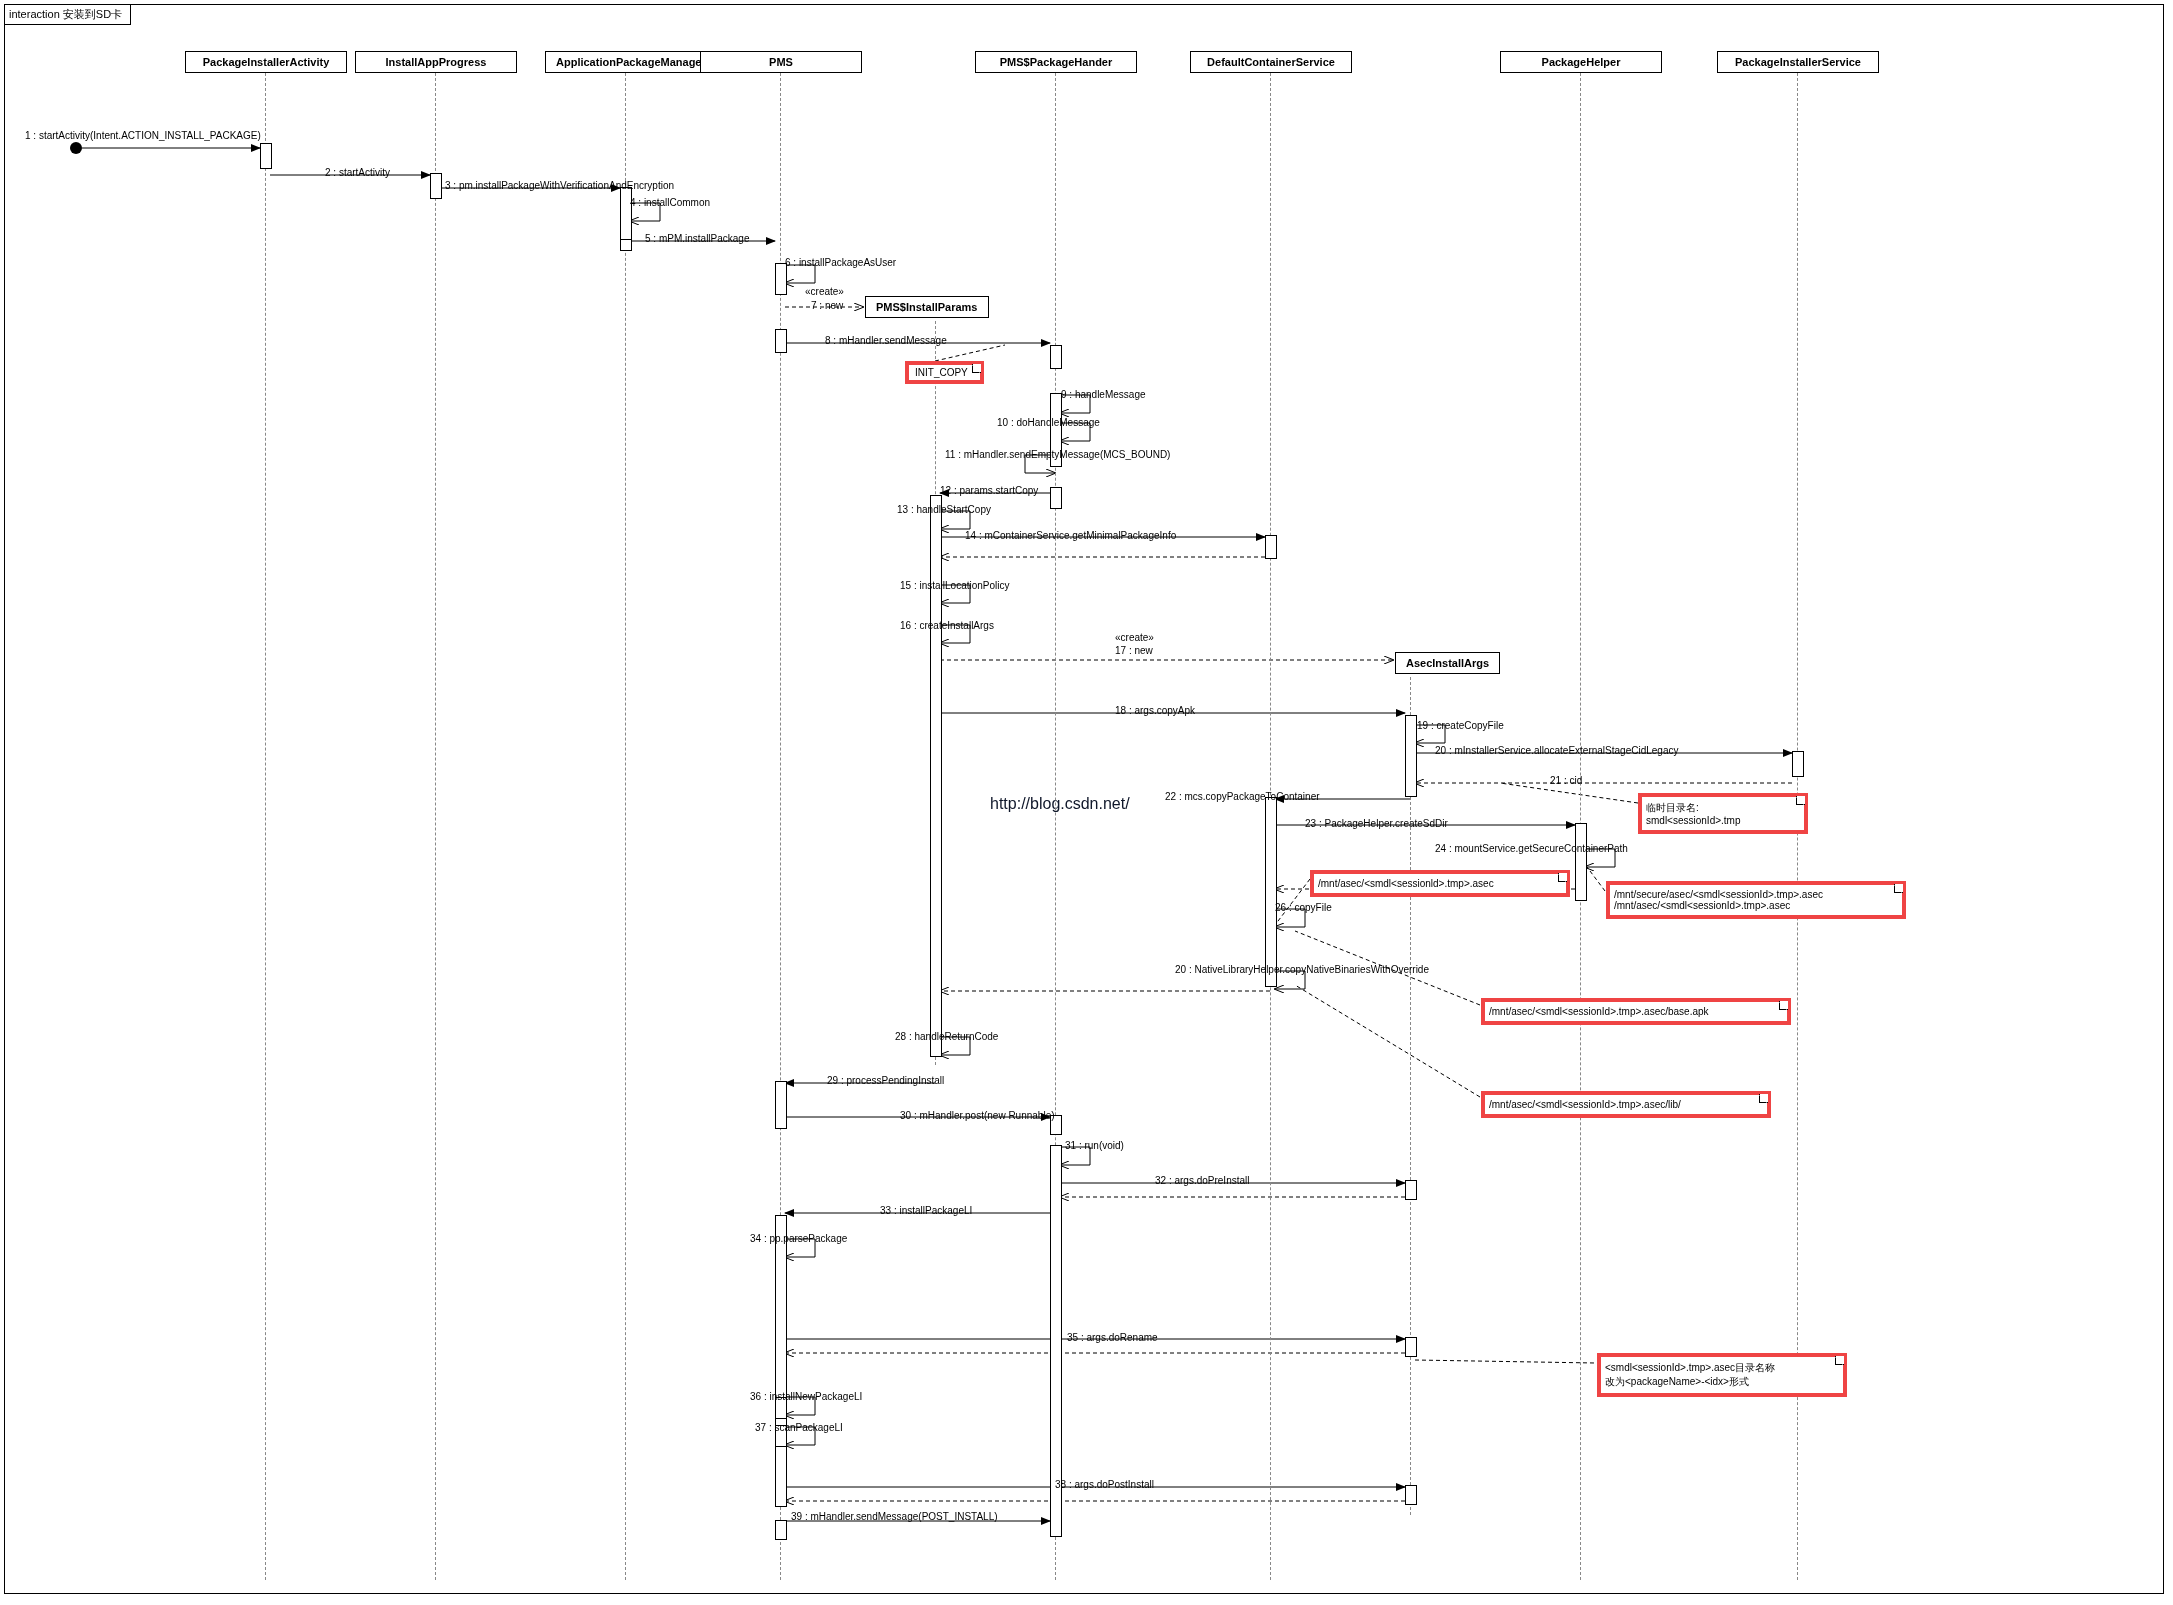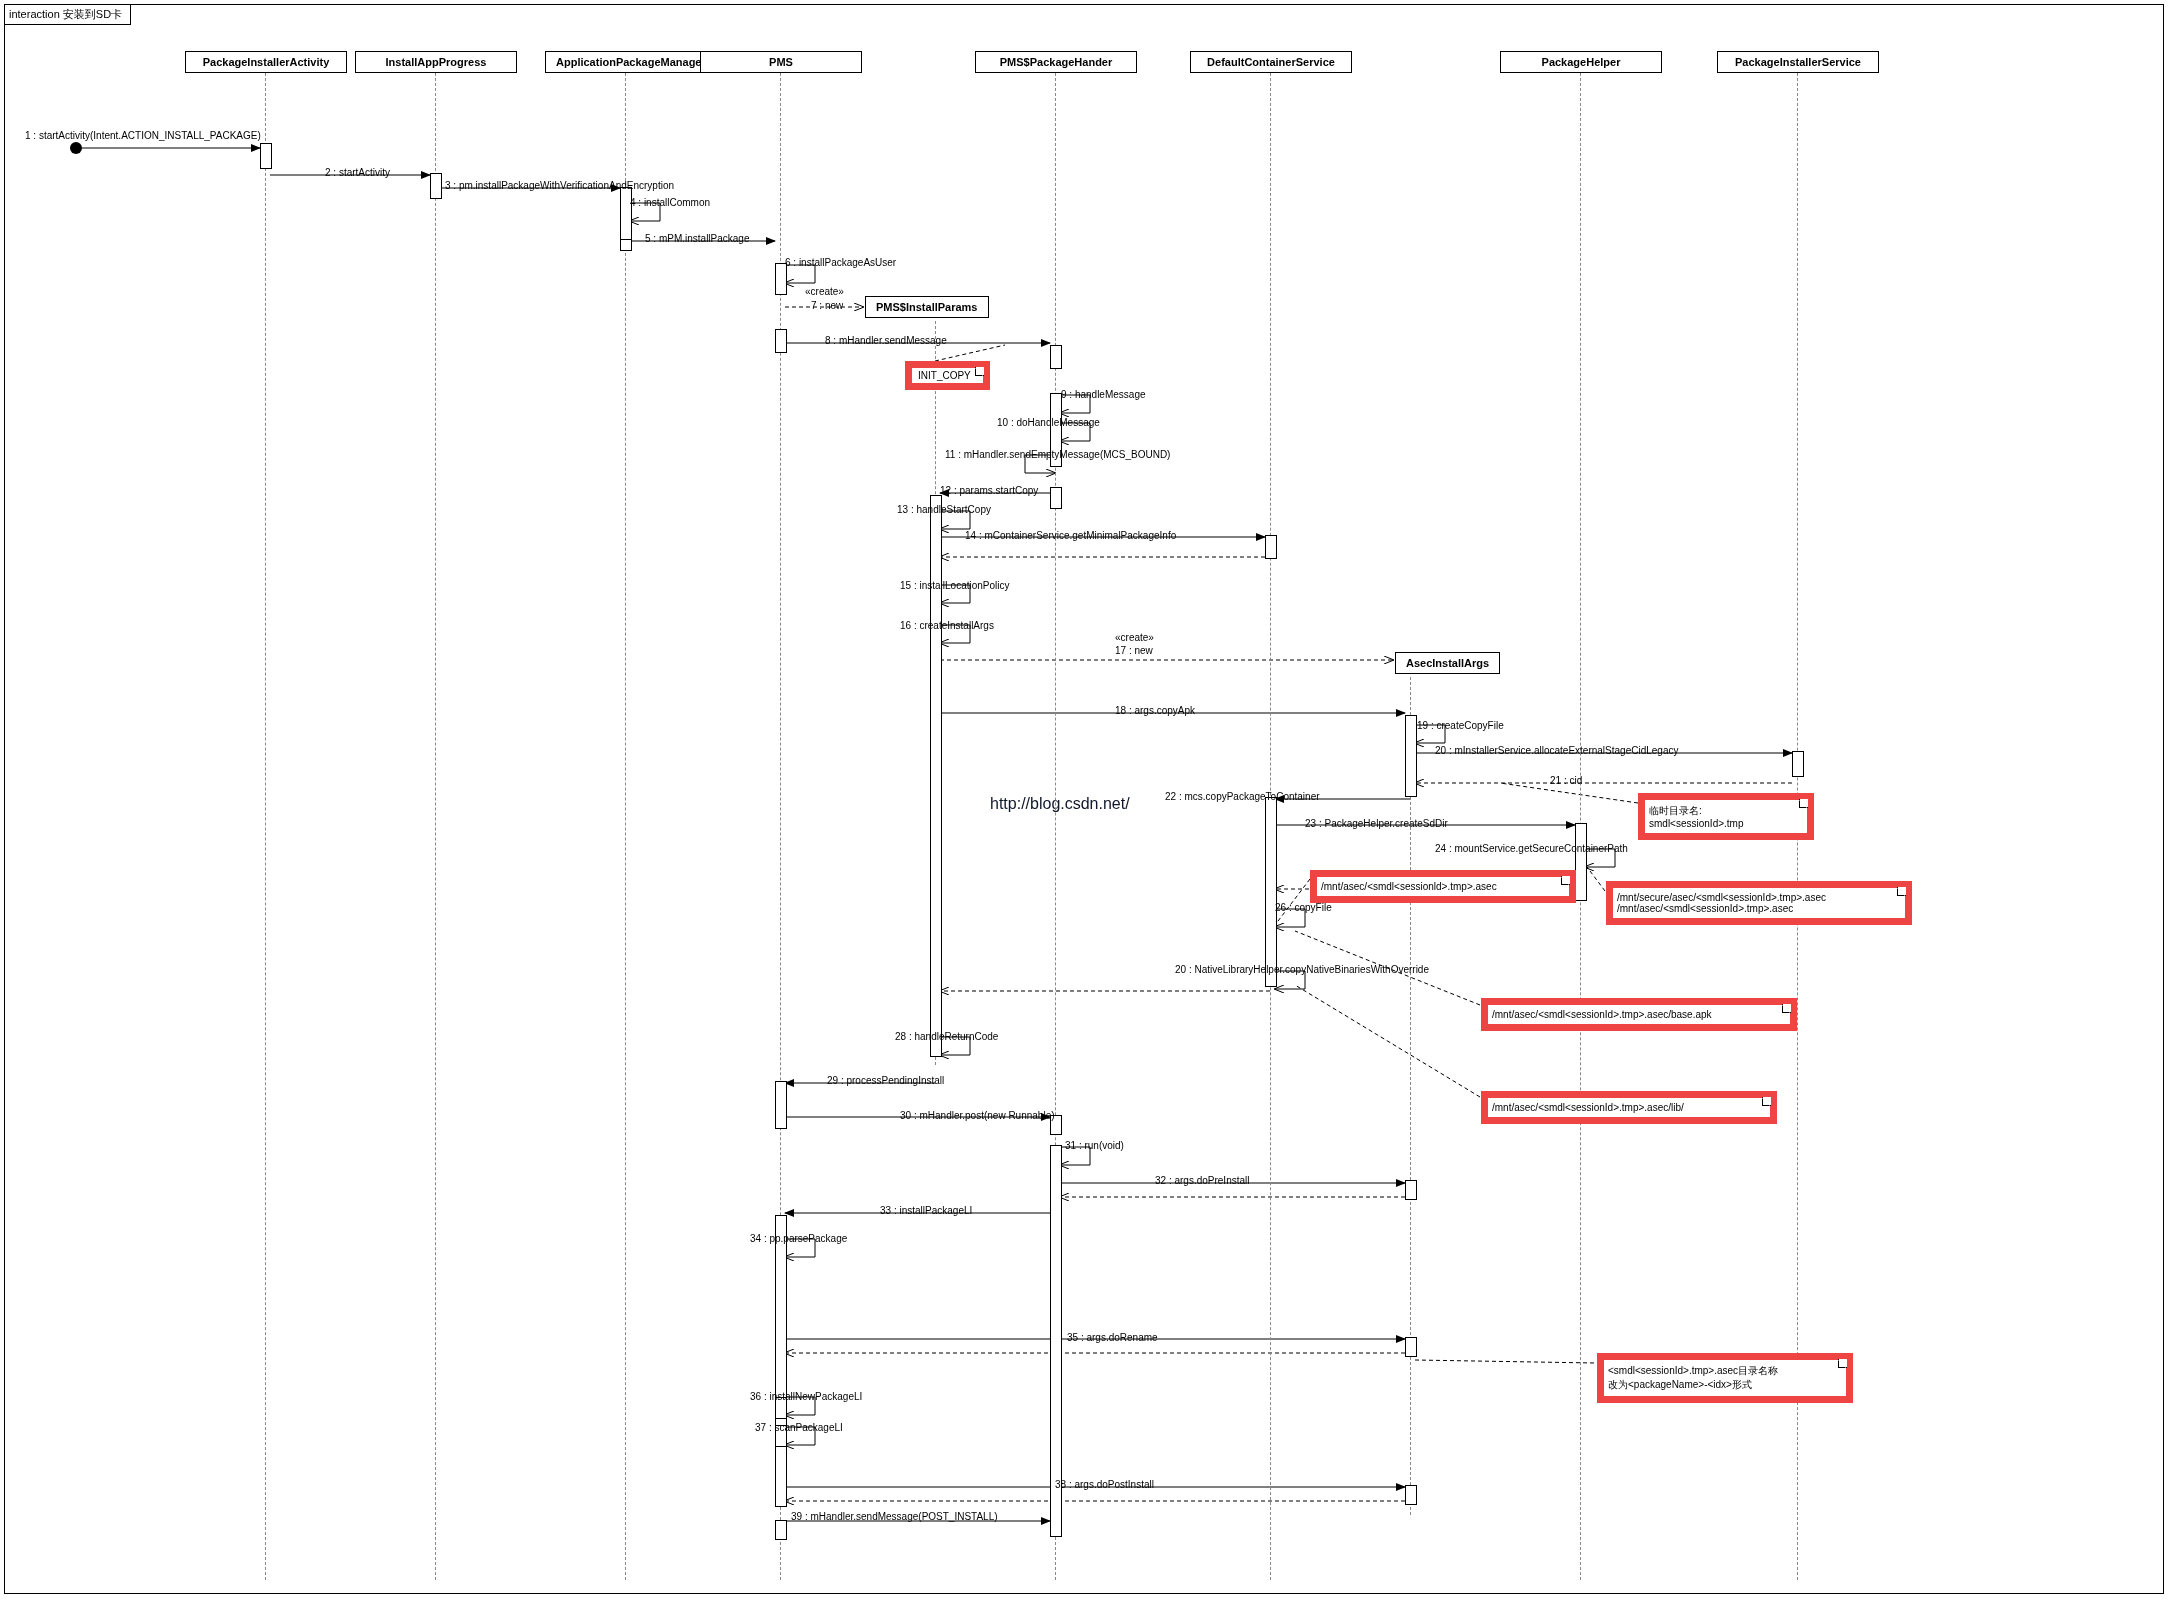--- a/index.html
+++ b/index.html
@@ -57,21 +57,21 @@
     background: #fff;
     border: 1px solid #000;
   }
   .msg-label {
     position: absolute;
     font-size: 10px;
     white-space: nowrap;
   }
   .note {
     position: absolute;
-    border: 7px solid #ef4444;
+    border: 4px solid #ef4444;
     background: #fff;
     font-size: 10px;
     padding: 4px 8px 4px 4px;
   }
   .note::after {
     content: '';
     position: absolute;
     top: 0;
     right: 0;
     border-style: solid;

